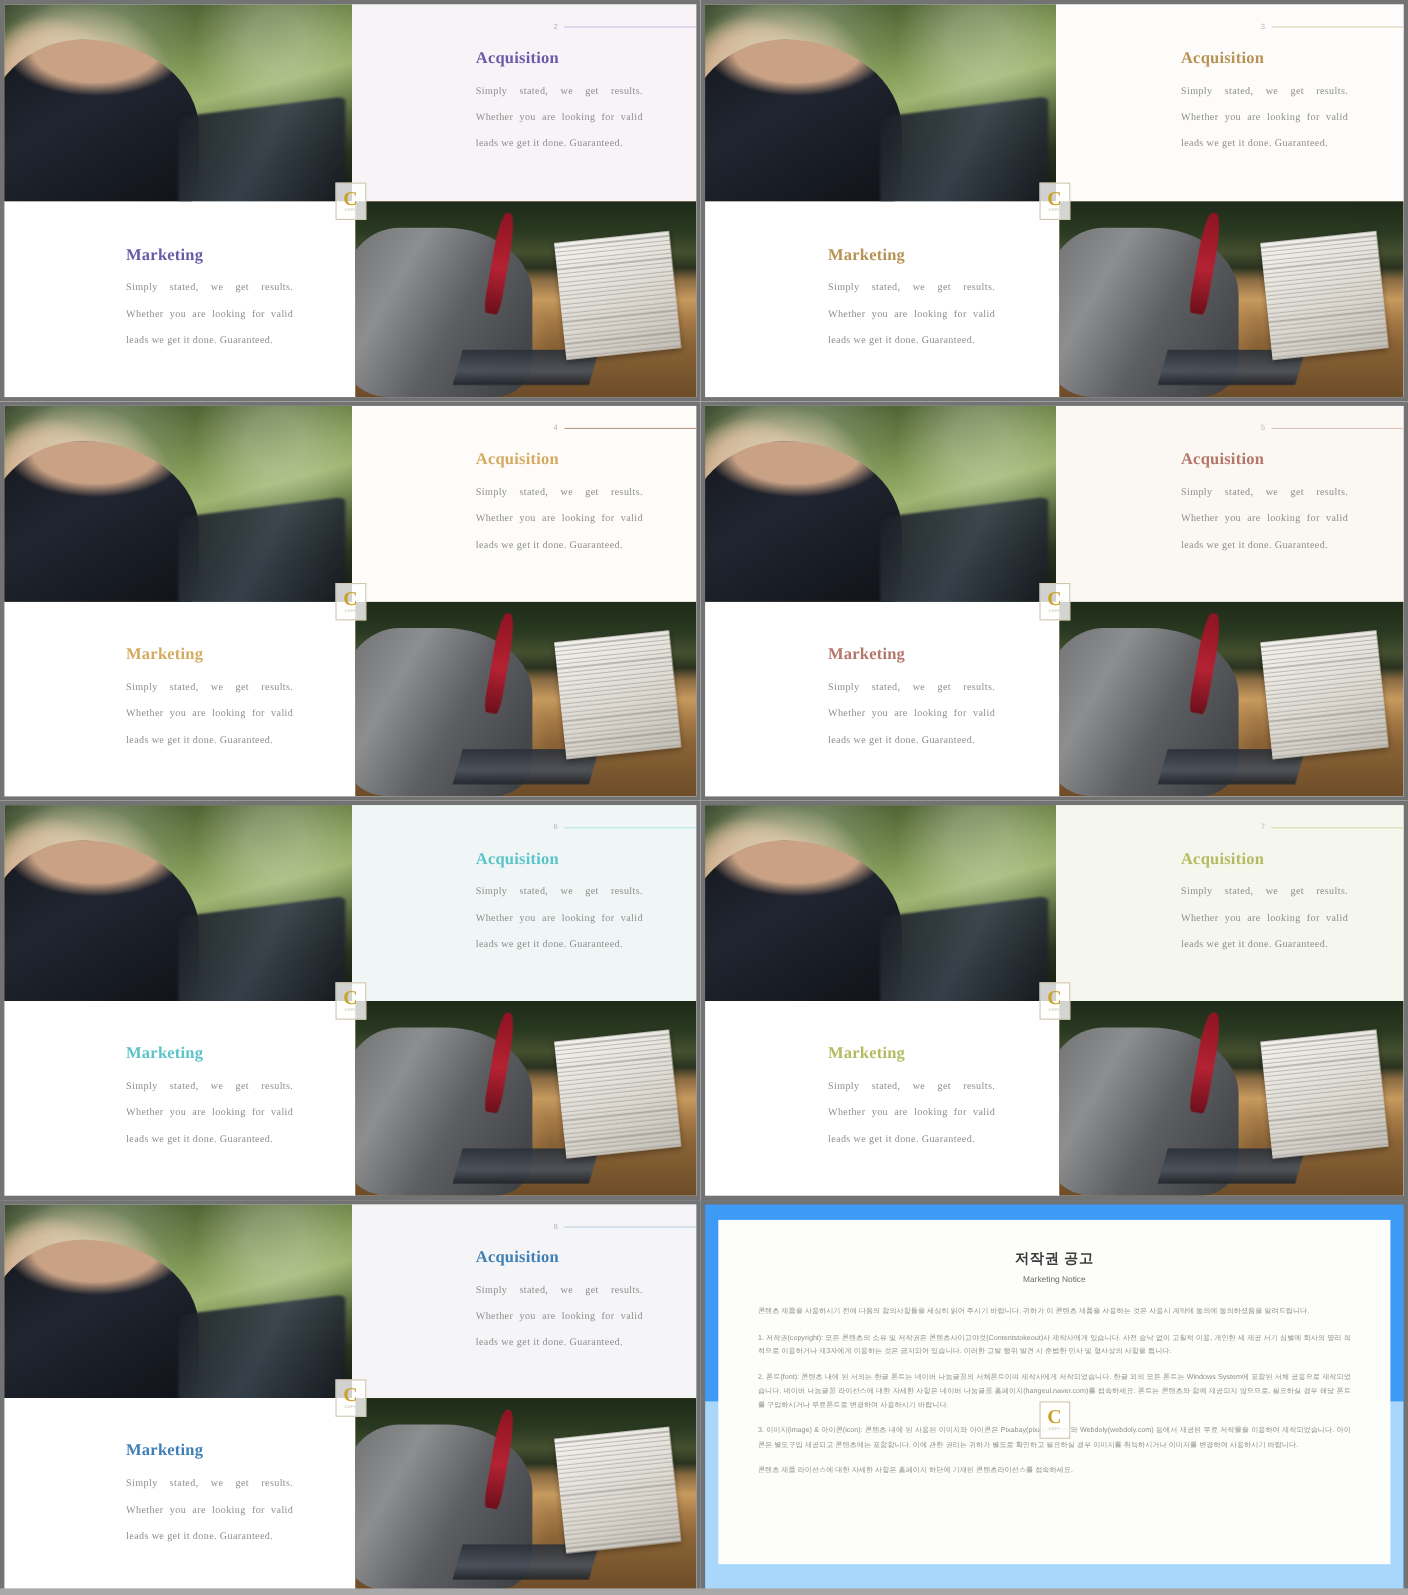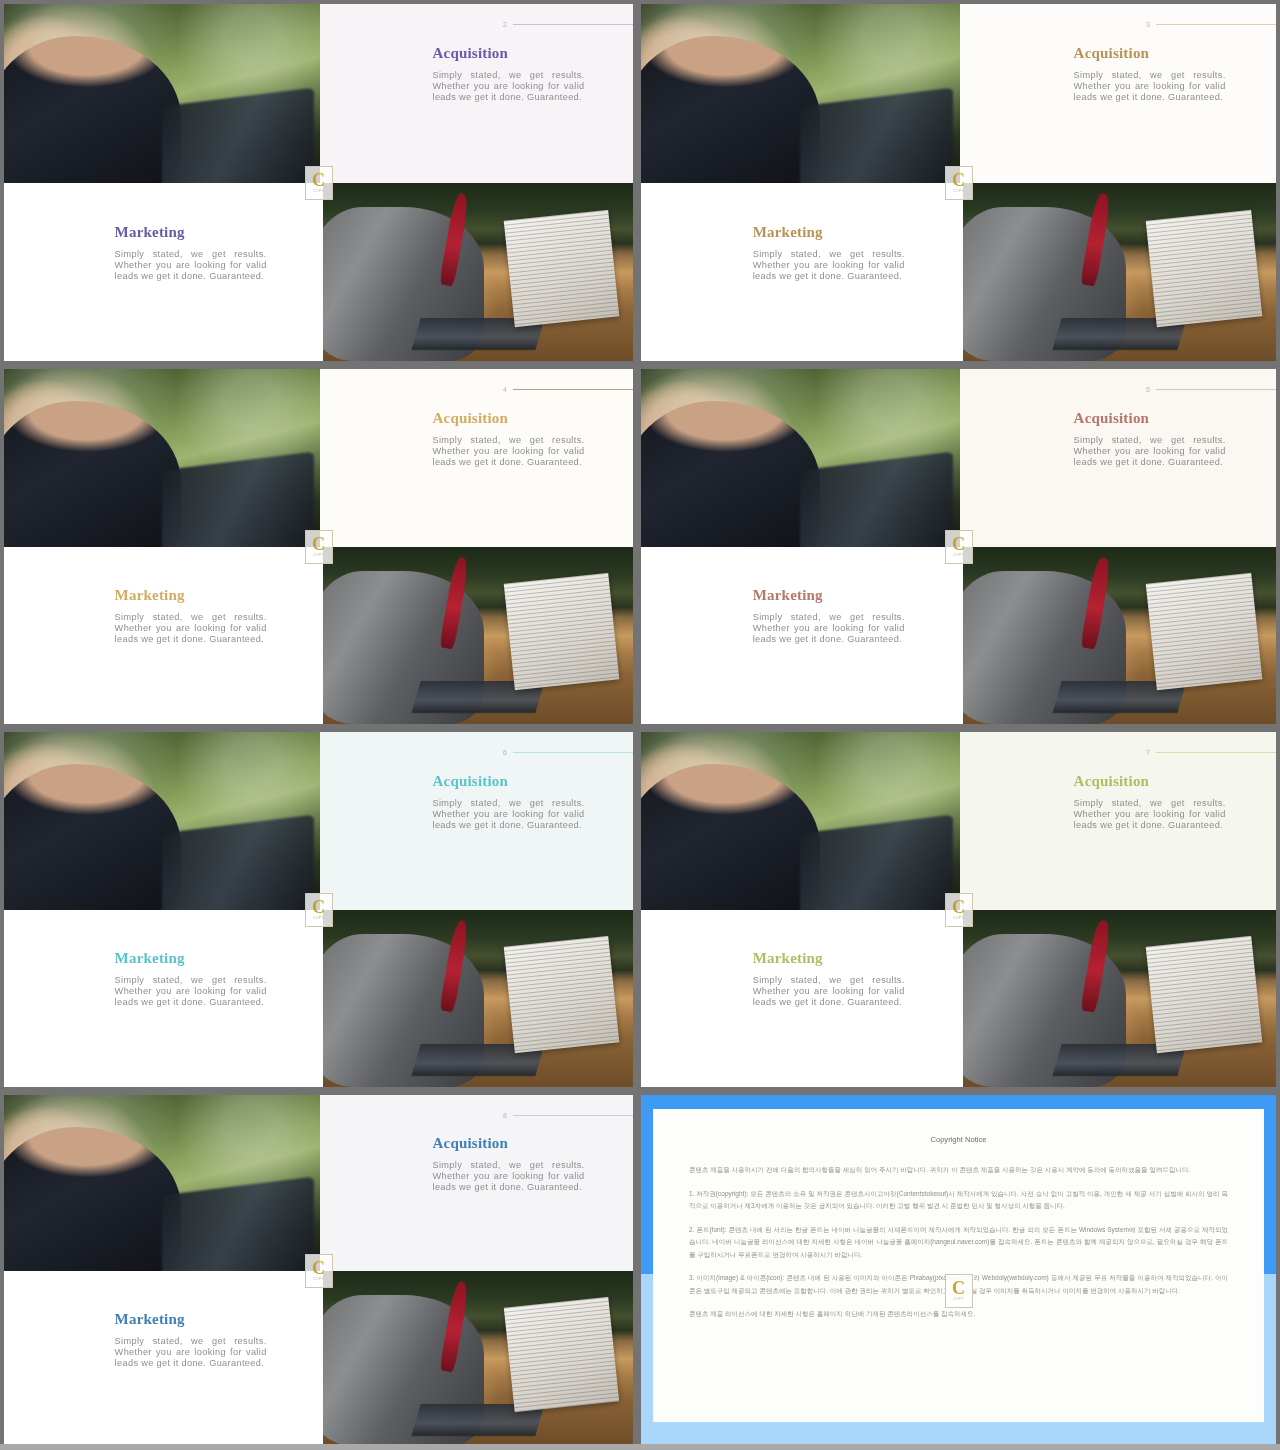--- a/index.html
+++ b/index.html
@@ -113,22 +113,22 @@
   }
 
   
   .txtwrap { position: absolute; left: 36%; top: 23%; }
   .txtwrap h3 {
     font-family: "Liberation Serif", serif;
     font-size: 15px; font-weight: 700; letter-spacing: .2px;
     margin-bottom: 8px;
   }
   .txtwrap p {
-    font-size: 9.2px; line-height: 11px; color: #8e8e8e;
-    width: 152px; text-align: justify; letter-spacing: .35px;
+    font-size: 9.2px; line-height: 24px; color: #8e8e8e;
+    width: 152px; text-align: justify; letter-spacing: .35px; font-family: Liberation Serif, serif;
   }
 
   
   .pagenum {
     position: absolute; top: 17px; right: 0; left: auto;
     display: flex; align-items: center; gap: 6px;
     width: 100%; justify-content: flex-end;
   }
   .pagenum span { font-size: 7px; color: #b5b5b5; }
   .pagenum .rule { display: block; height: 1px; width: 120px; }
@@ -434,21 +434,22 @@
     </div>
     <div class="wm">
       <b>C</b>
       <i>COPY</i>
     </div>
   </div>
 
   <div class="slide copyslide">
     <div class="lowerband"></div>
     <div class="copypaper">
-      <div class="subt">Copyright Notice</div>
+      <h2>저작권 공고</h2>
+      <div class="subt">Marketing Notice</div>
       <p>콘텐츠 제품을 사용하시기 전에 다음의 합의사항들을 세심히 읽어 주시기 바랍니다. 귀하가 이 콘텐츠 제품을 사용하는 것은 사용시 계약에 동의에 동의하셨음을 알려드립니다.</p>
       <p>1. 저작권(copyright): 모든 콘텐츠의 소유 및 저작권은 콘텐츠사이고야컷(Contentstokeout)사 제작사에게 있습니다. 사전 승낙 없이 고칠적 이용, 개인한 세 제공 서기 심벌에 회사의 영리 목적으로 이용하거나 제3자에게 이용하는 것은 금지되어 있습니다. 이러한 고발 행위 발견 시 준법한 민사 및 형사상의 사항을 됩니다.</p>
       <p>2. 폰트(font): 콘텐츠 내에 된 서의는 한글 폰트는 네이버 나눔글꼴의 서체폰트이며 제작사에게 저작되었습니다. 한글 외의 모든 폰트는 Windows System에 포함된 서체 공용으로 제작되었습니다. 네이버 나눔글꼴 라이선스에 대한 자세한 사항은 네이버 나눔글꼴 홈페이지(hangeul.naver.com)를 접속하세요. 폰트는 콘텐츠와 함께 제공되지 않으므로, 필요하실 경우 해당 폰트를 구입하시거나 무료폰트로 변경하여 사용하시기 바랍니다.</p>
       <p>3. 이미지(image) &amp; 아이콘(icon): 콘텐츠 내에 된 사용된 이미지와 아이콘은 Pixabay(pixabay.com)와 Webdoly(webdoly.com) 등에서 제공된 무료 저작물을 이용하여 제작되었습니다. 아이콘은 별도구입 제공되고 콘텐츠에는 포함합니다. 이에 관한 권리는 귀하가 별도로 확인하고 필요하실 경우 이미지를 취득하시거나 이미지를 변경하여 사용하시기 바랍니다.</p>
       <p>콘텐츠 제품 라이선스에 대한 자세한 사항은 홈페이지 하단에 기재된 콘텐츠라이선스를 접속하세요.</p>
       <div class="wm">
         <b>C</b>
         <i>COPY</i>
       </div>
     </div>

